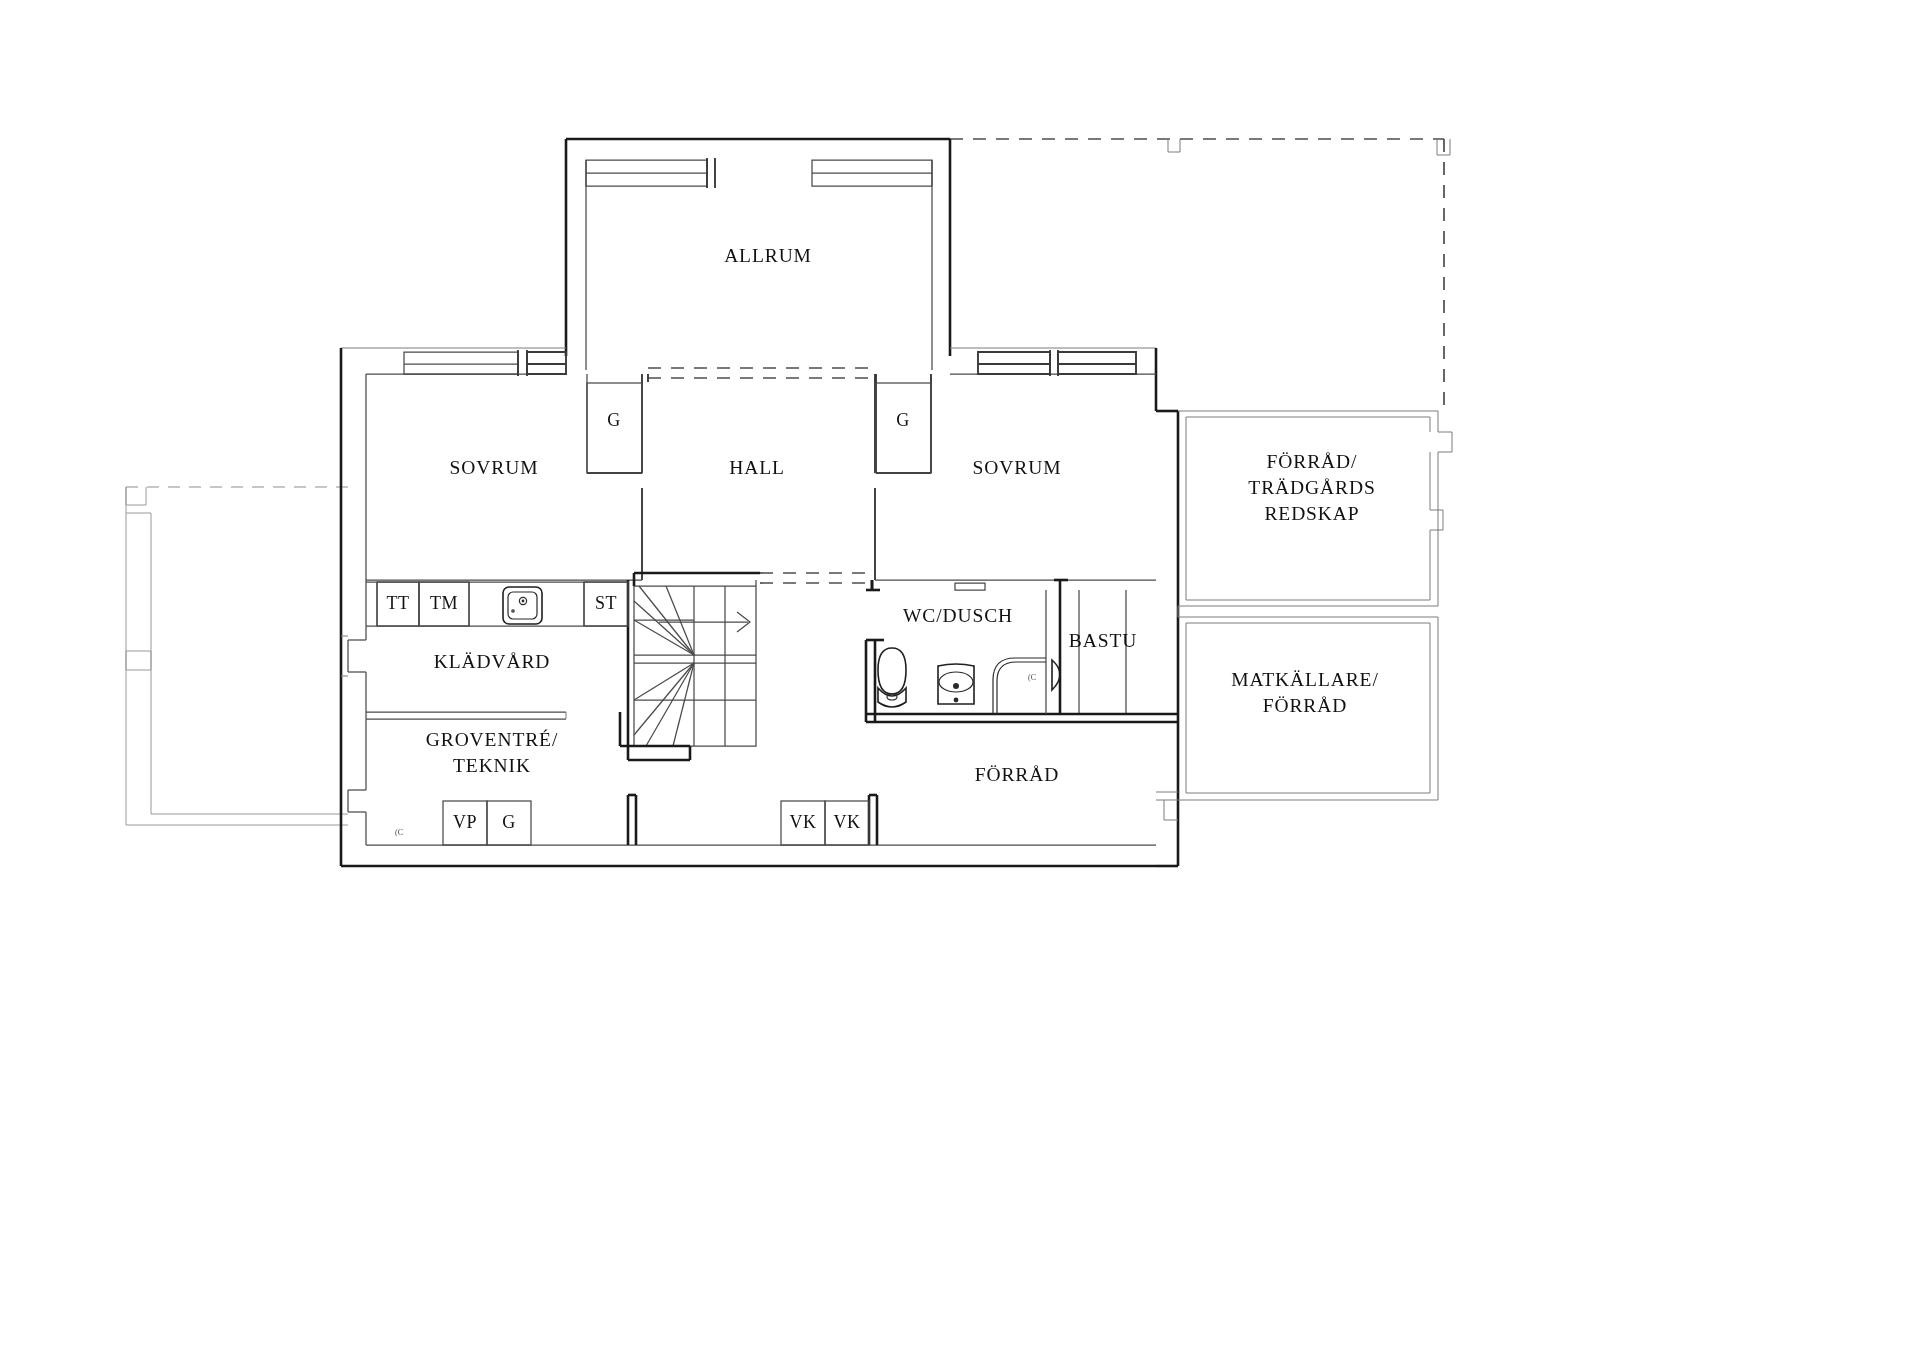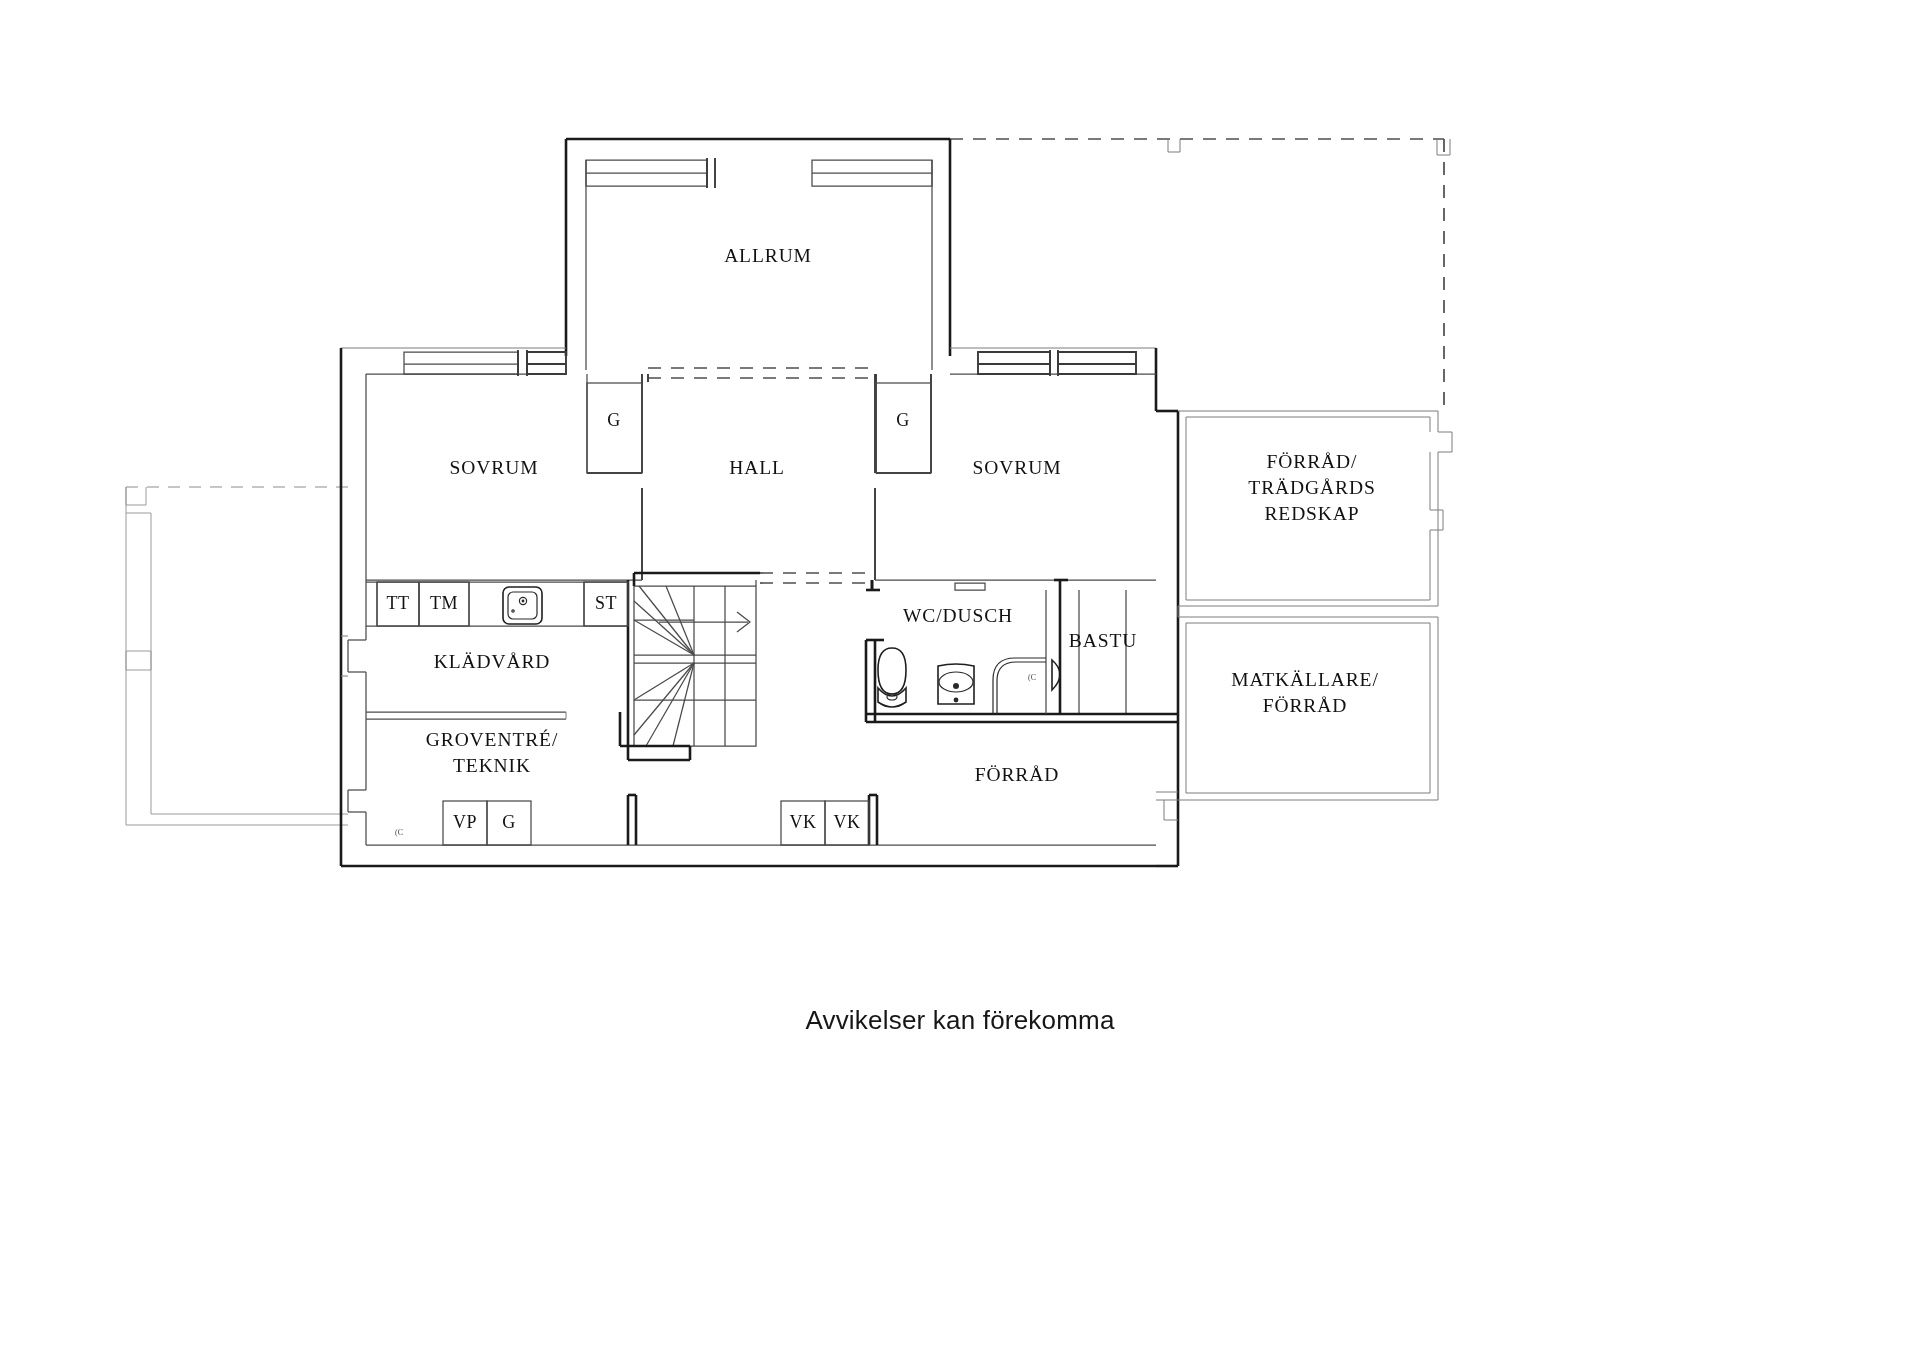--- a/index.html
+++ b/index.html
@@ -381,14 +381,13 @@
     <g id="closet-label-layer">
         <text x="614" y="422" class="box-label">G</text>
         <text x="903" y="422" class="box-label">G</text>
       </g>
     <g id="micro-label-layer">
         <text x="399" y="833" class="micro-label">(C</text>
         <text x="1032" y="678" class="micro-label">(C</text>
       </g>
   </svg>
 
-  <div class="caption">Avvikelser kan förekomma</div>
 </div>
 
 </body></html>

